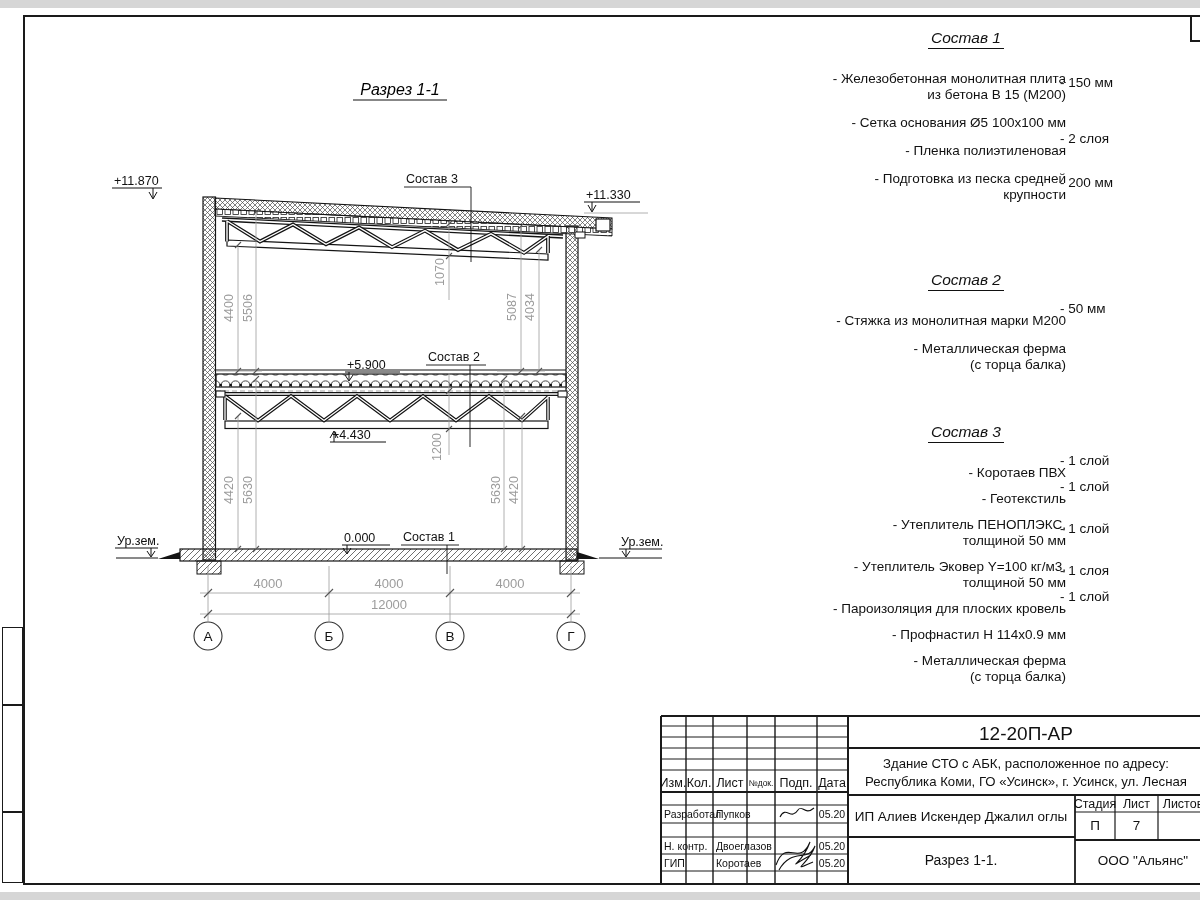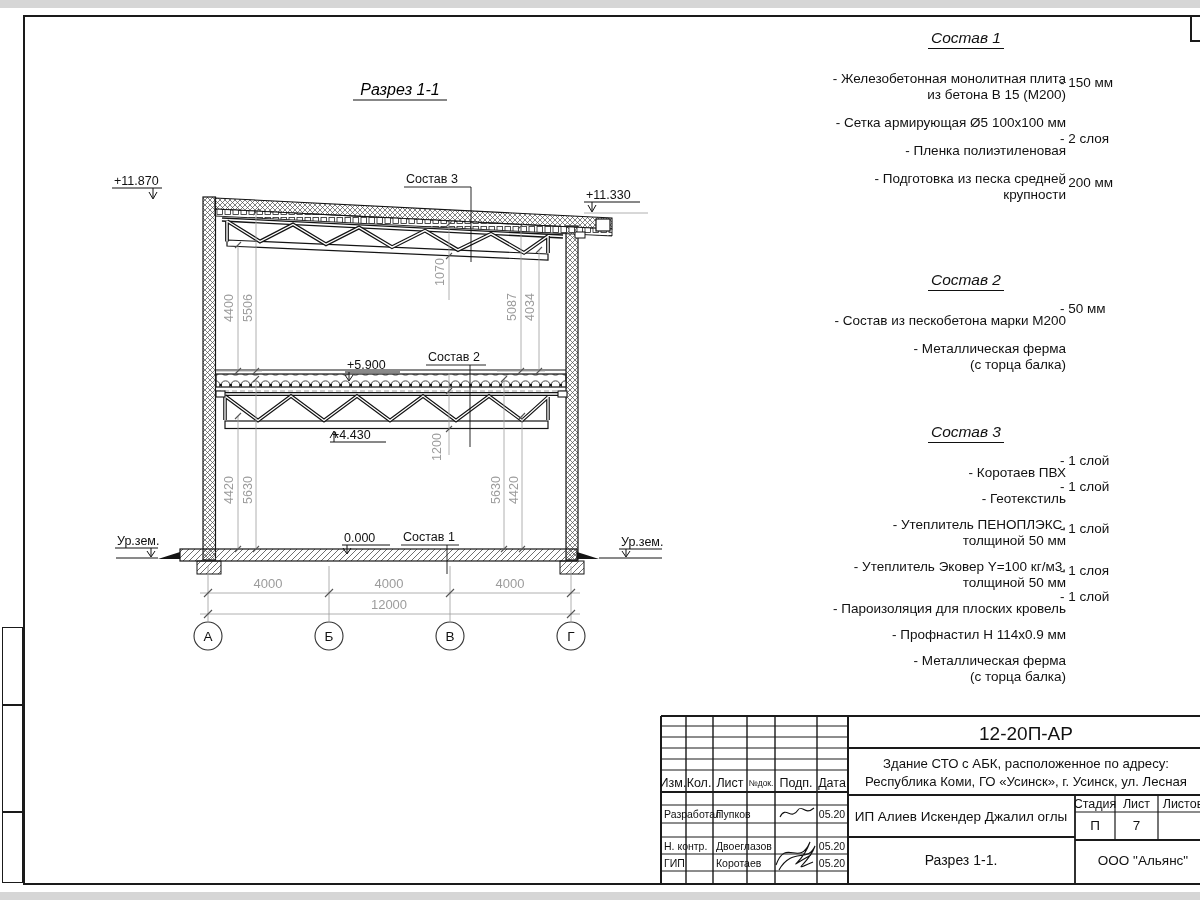--- a/index.html
+++ b/index.html
@@ -233,38 +233,38 @@
 </svg>
 
 <div class="comp comp-c1">
   <div class="comp-head"><span>Состав 1</span></div>
   <div class="comp-row">
     <div class="comp-name">- Железобетонная  монолитная плита
 из бетона В 15 (М200)</div>
     <div class="comp-val">- 150 мм</div>
   </div>
   <div class="comp-row">
-    <div class="comp-name">- Сетка армирующая Ø5 100х100 мм</div>
+    <div class="comp-name">- Сетка основания Ø5 100х100 мм</div>
     <div class="comp-val"></div>
   </div>
   <div class="comp-row">
     <div class="comp-name">- Пленка полиэтиленовая</div>
     <div class="comp-val">-  2 слоя</div>
   </div>
   <div class="comp-row">
     <div class="comp-name">- Подготовка из песка средней
 крупности</div>
     <div class="comp-val">- 200 мм</div>
   </div>
 </div>
 
 <div class="comp comp-c2">
   <div class="comp-head"><span>Состав 2</span></div>
   <div class="comp-row">
-    <div class="comp-name">- Состав из пескобетона марки М200</div>
+    <div class="comp-name">- Стяжка из монолитная марки М200</div>
     <div class="comp-val">- 50 мм</div>
   </div>
   <div class="comp-row">
     <div class="comp-name">- Металлическая ферма
 (с торца балка)</div>
     <div class="comp-val"></div>
   </div>
 </div>
 
 <div class="comp comp-c3">

